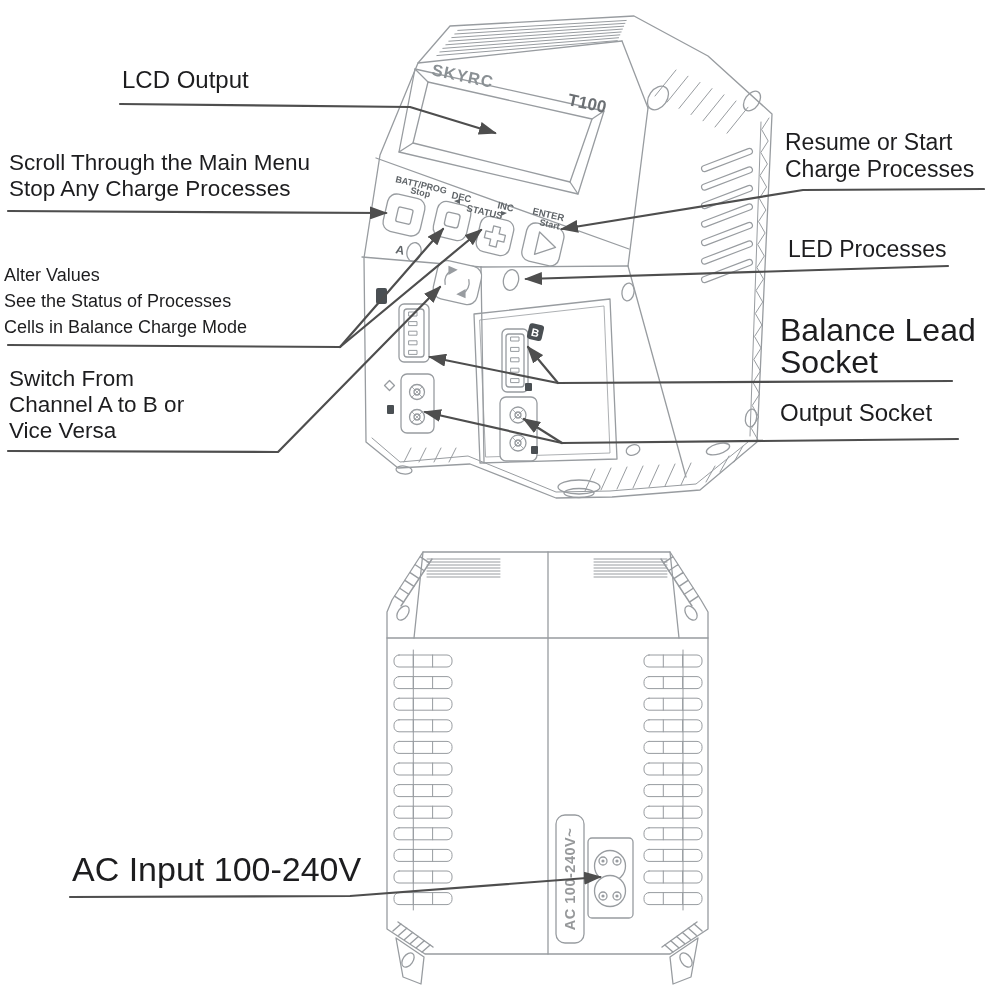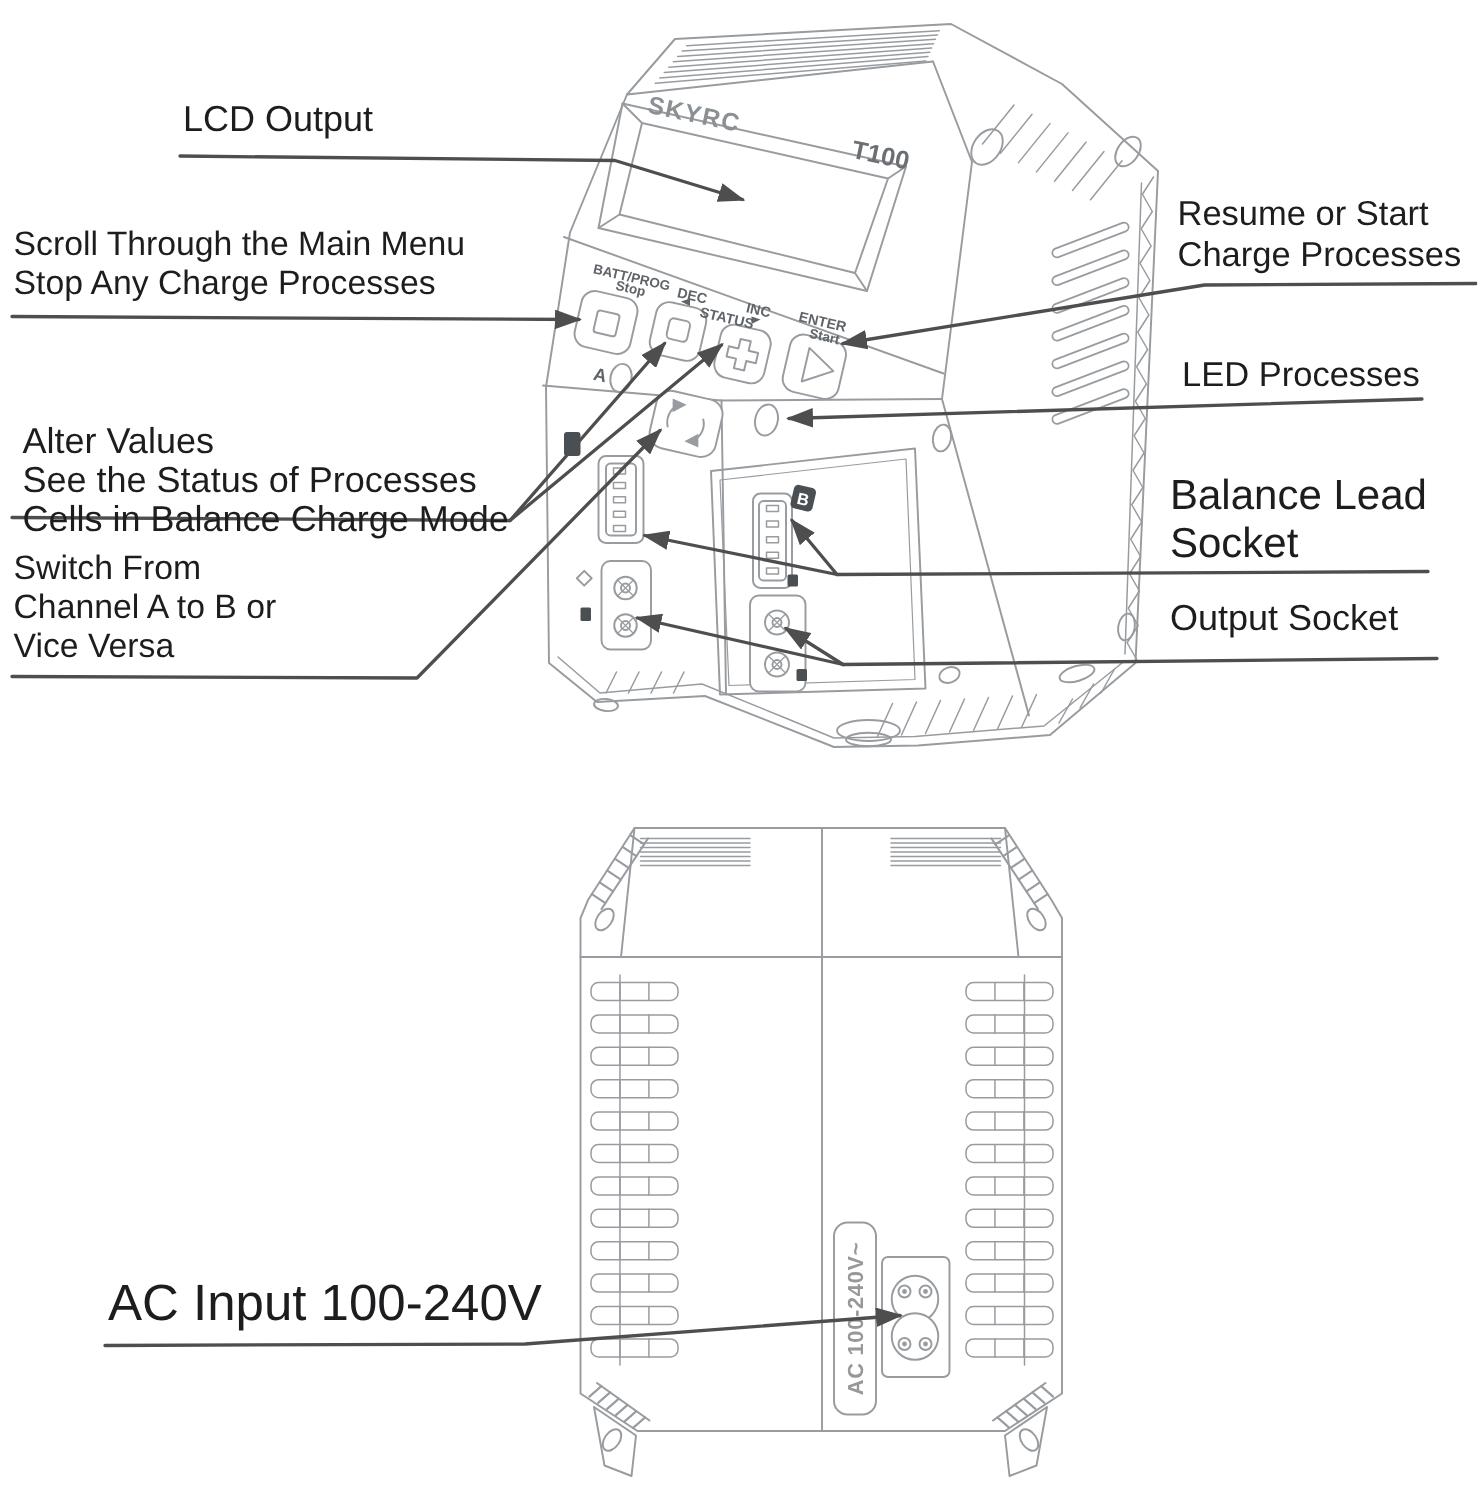--- a/index.html
+++ b/index.html
@@ -3,25 +3,25 @@
 <meta charset="utf-8">
 <style>
   html,body{margin:0;padding:0;background:#fff;}
   .canvas{position:relative;width:985px;height:1000px;background:#fff;overflow:hidden;
           font-family:"Liberation Sans", sans-serif;}
   svg.diagram{position:absolute;left:0;top:0;}
   .lbl{position:absolute;color:#1d1d1f;white-space:nowrap;}
   .lbl div{white-space:nowrap;}
   .lbl-lcd{left:122px;top:66px;font-size:24px;}
   .lbl-scroll{left:9px;top:150px;font-size:22.5px;line-height:26px;}
-  .lbl-alter{left:15px;top:262px;font-size:24px;line-height:26px;margin-top:20px;}
+  .lbl-alter{left:4px;top:262px;font-size:18px;line-height:26px;}
   .lbl-switch{left:9px;top:366px;font-size:22.5px;line-height:26px;}
   .lbl-resume{left:785px;top:129px;font-size:23px;line-height:27px;}
   .lbl-led{left:788px;top:236px;font-size:23px;}
-  .lbl-balance{left:780px;top:314px;font-size:28px;line-height:32px;}
+  .lbl-balance{left:780px;top:314px;font-size:32px;line-height:32px;}
   .lbl-output{left:780px;top:399px;font-size:24px;}
   .lbl-ac{left:72px;top:850px;font-size:34px;}
 </style>
 </head>
 <body>
 
 <div class="canvas">
 
 <svg class="diagram" width="985" height="1000" viewBox="0 0 985 1000">
   <defs>

